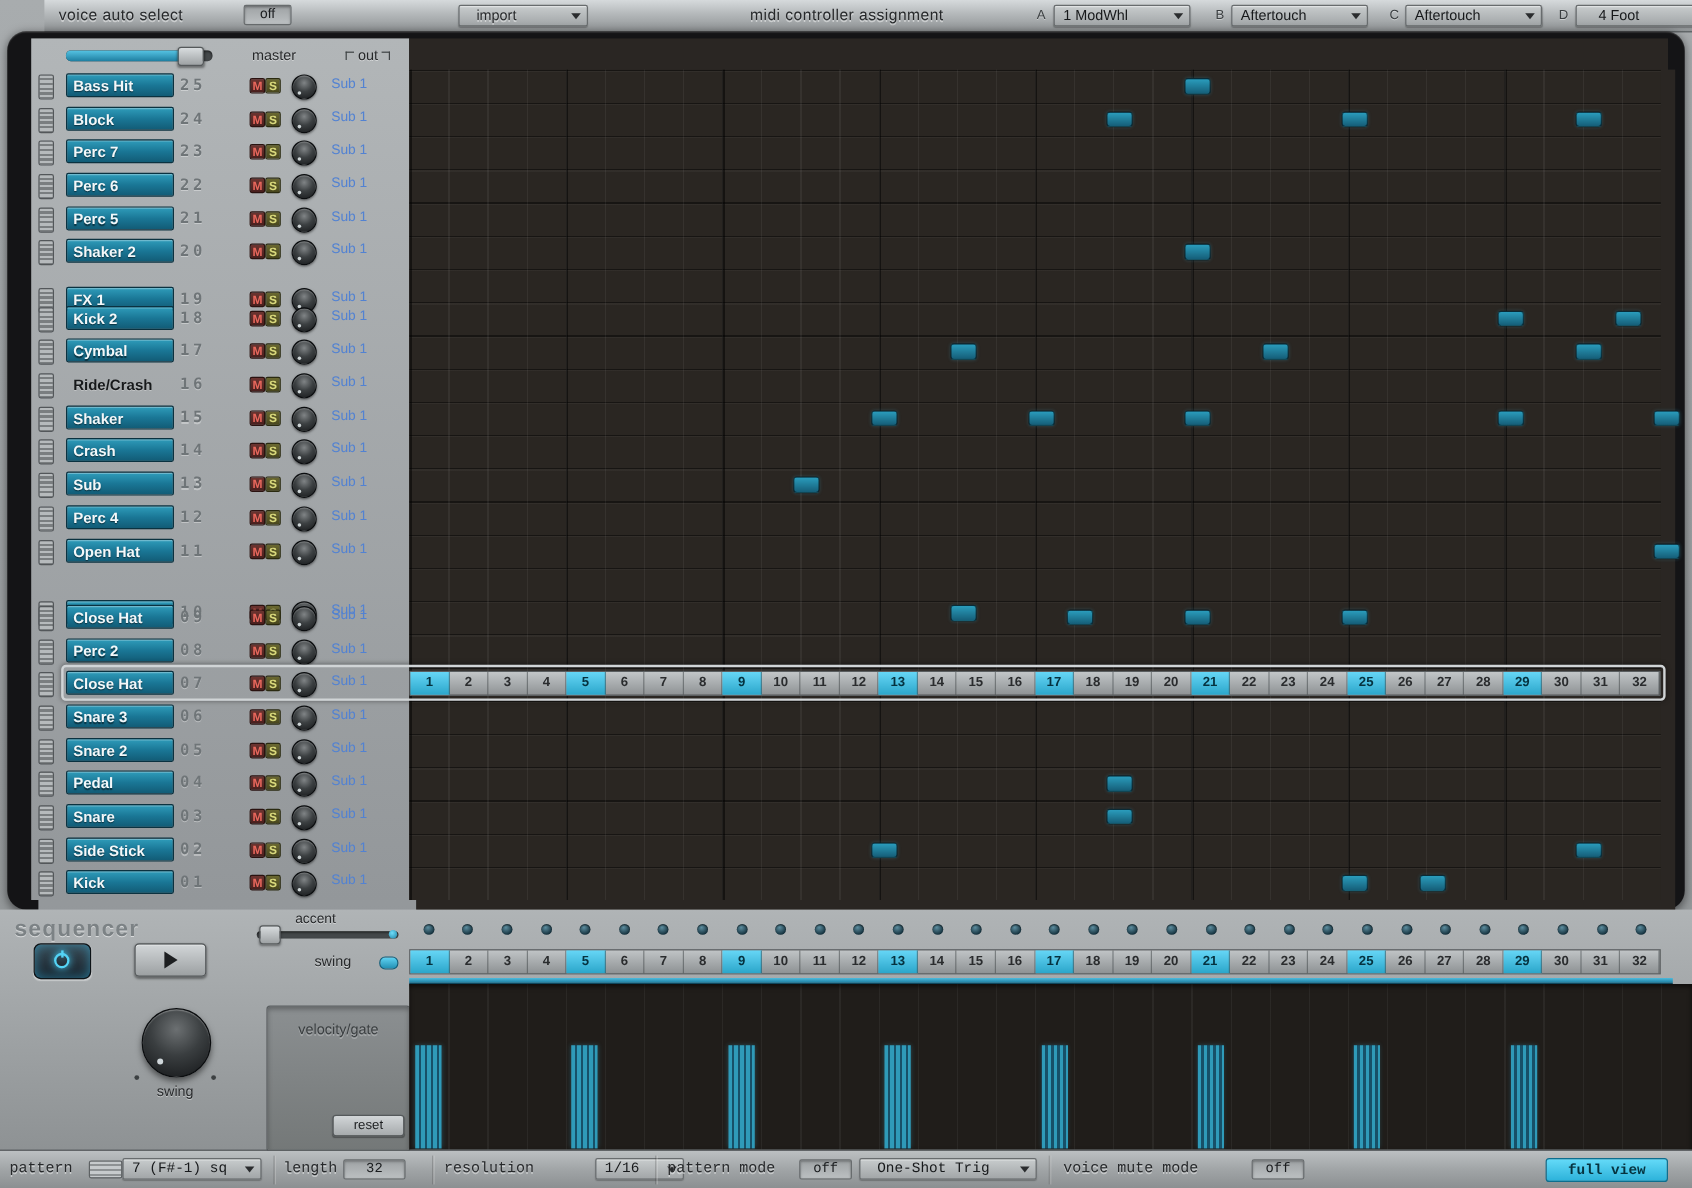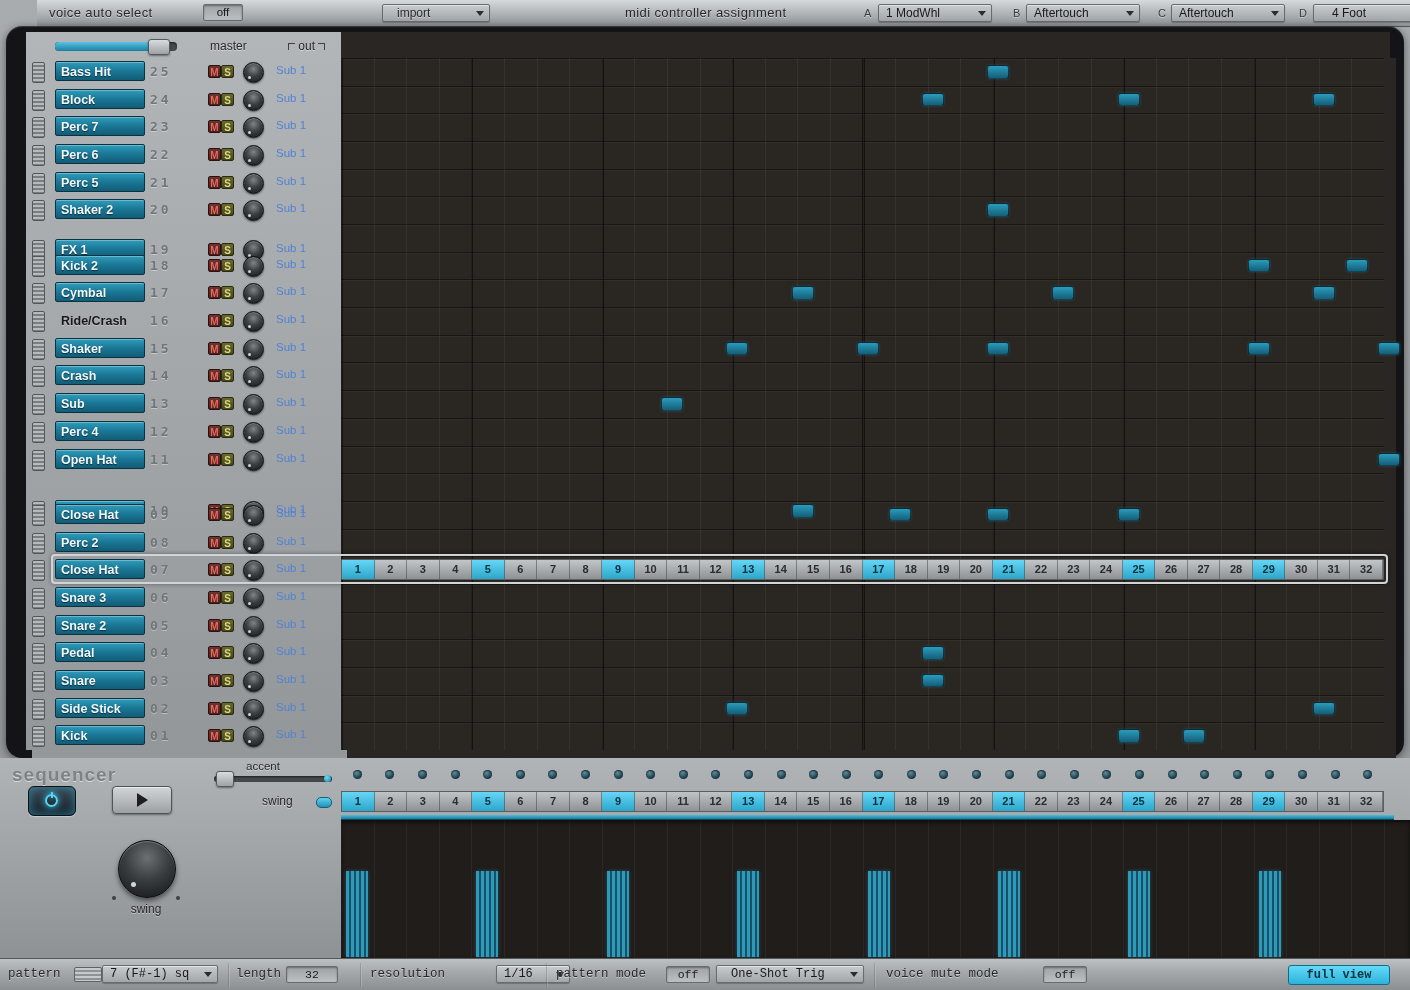--- a/index.html
+++ b/index.html
@@ -590,20 +590,24 @@
 
   <div class="swing-row-label engraved abs">swing</div>
   <div class="swing-led abs"></div>
 
 
   <div class="swing-knob abs"></div>
   <div class="knob-tick abs" style="left:112px;top:896px;"></div>
   <div class="knob-tick abs" style="left:176px;top:896px;"></div>
   <div class="swing-knob-label engraved abs">swing</div>
 
+  <div class="vg-panel abs">
+    <div class="vg-label">velocity/gate</div>
+    <div class="reset-btn">reset</div>
+  </div>
 
   <div id="led-row">
       <div class="led-dot" style="left: 352.8px;"></div>
       <div class="led-dot" style="left: 385.39px;"></div>
       <div class="led-dot" style="left: 417.98px;"></div>
       <div class="led-dot" style="left: 450.58px;"></div>
       <div class="led-dot" style="left: 483.17px;"></div>
       <div class="led-dot" style="left: 515.77px;"></div>
       <div class="led-dot" style="left: 548.36px;"></div>
       <div class="led-dot" style="left: 580.95px;"></div>

